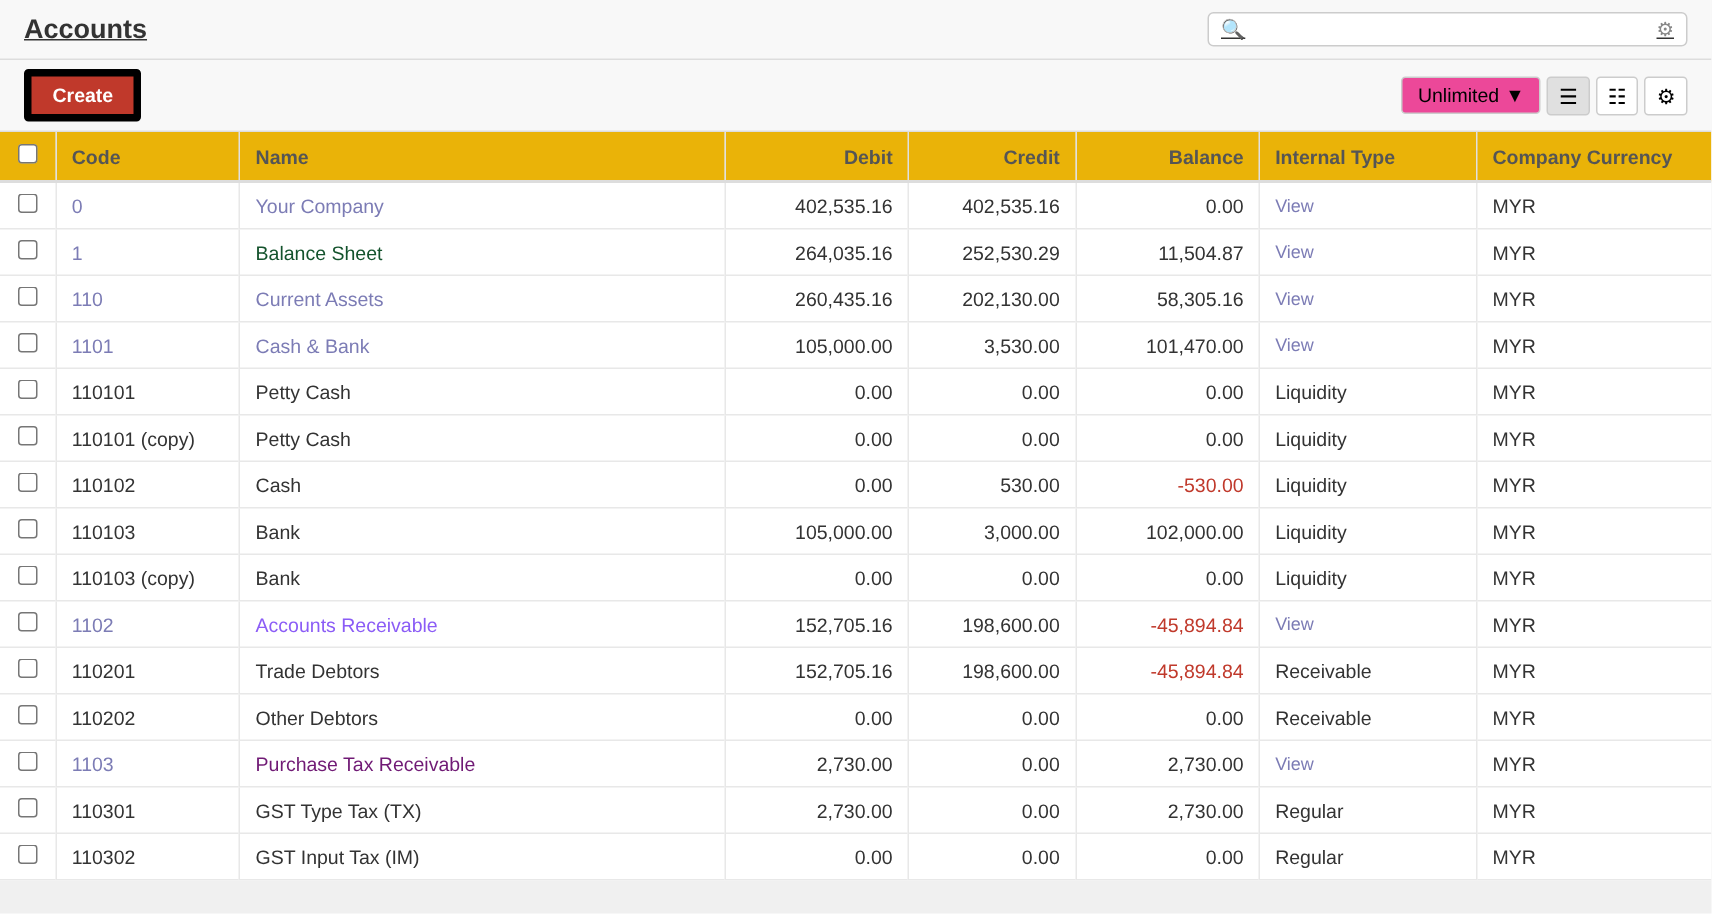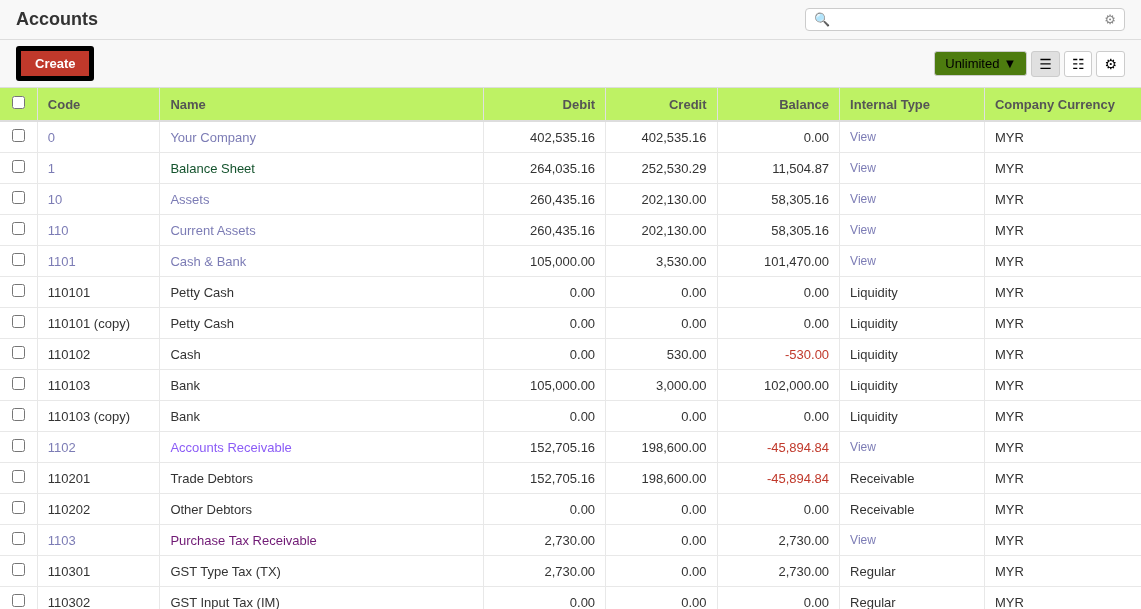--- a/index.html
+++ b/index.html
@@ -5,20 +5,21 @@
     * { box-sizing: border-box; margin: 0; padding: 0; }
     body { font-family: Arial, sans-serif; font-size: 13px; background: #f0f0f0; color: #333; }
 
     .top-bar {
       background: #f8f8f8;
       border-bottom: 1px solid #ddd;
       padding: 8px 16px;
       display: flex;
       align-items: center;
       justify-content: space-between;
+      text-decoration: underline;
     }
     .top-bar h1 { font-size: 18px; font-weight: bold; color: #333; }
     .search-wrapper {
       display: flex;
       align-items: center;
       background: #fff;
       border: 1px solid #ccc;
       border-radius: 4px;
       padding: 3px 8px;
       width: 320px;
@@ -49,21 +50,21 @@
       border-radius: 3px;
       padding: 5px 14px;
       font-size: 13px;
       cursor: pointer;
       font-weight: bold;
     }
 
     .view-controls { display: flex; align-items: center; gap: 4px; }
     .unlimited-btn {
       border: 1px solid #ccc;
-      background: #4d7c0f;
+      background: #ec4899;
       border-radius: 3px;
       padding: 4px 10px;
       font-size: 13px;
       cursor: pointer;
       display: flex;
       align-items: center;
       gap: 4px;
     }
     .view-icon-btn {
       border: 1px solid #ccc;
@@ -78,21 +79,21 @@
     .table-wrapper {
       overflow-x: auto;
       background: #fff;
     }
     table {
       width: 100%;
       border-collapse: collapse;
       font-size: 13px;
     }
     thead tr {
-      background: #bef264;
+      background: #eab308;
       border-bottom: 2px solid #ddd;
     }
     thead th {
       text-align: left;
       padding: 8px 10px;
       font-weight: bold;
       color: #555;
       border-right: 1px solid #e0e0e0;
       white-space: nowrap;
     }
@@ -182,30 +183,20 @@
           <td class="link" style="color: rgb(124, 124, 181);">1</td>
           <td class="link" style="color: #14532d;">Balance Sheet</td>
           <td class="num">264,035.16</td>
           <td class="num">252,530.29</td>
           <td class="num">11,504.87</td>
           <td class="view-link" style="color: rgb(124, 124, 181);">View</td>
           <td>MYR</td>
         </tr>
         <tr>
           <td class="checkbox-col"><input type="checkbox" style=""></td>
-          <td class="link" style="color: rgb(124, 124, 181);">10</td>
-          <td class="link" style="color: rgb(124, 124, 181);">Assets</td>
-          <td class="num">260,435.16</td>
-          <td class="num">202,130.00</td>
-          <td class="num">58,305.16</td>
-          <td class="view-link" style="color: rgb(124, 124, 181);">View</td>
-          <td>MYR</td>
-        </tr>
-        <tr>
-          <td class="checkbox-col"><input type="checkbox" style=""></td>
           <td class="link" style="color: rgb(124, 124, 181);">110</td>
           <td class="link" style="color: rgb(124, 124, 181);">Current Assets</td>
           <td class="num">260,435.16</td>
           <td class="num">202,130.00</td>
           <td class="num">58,305.16</td>
           <td class="view-link" style="color: rgb(124, 124, 181);">View</td>
           <td>MYR</td>
         </tr>
         <tr>
           <td class="checkbox-col"><input type="checkbox" style=""></td>

